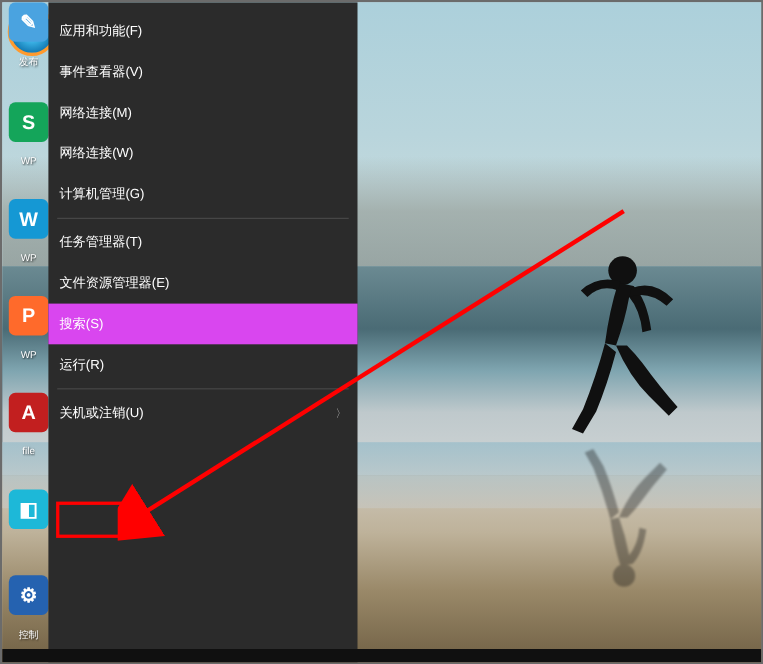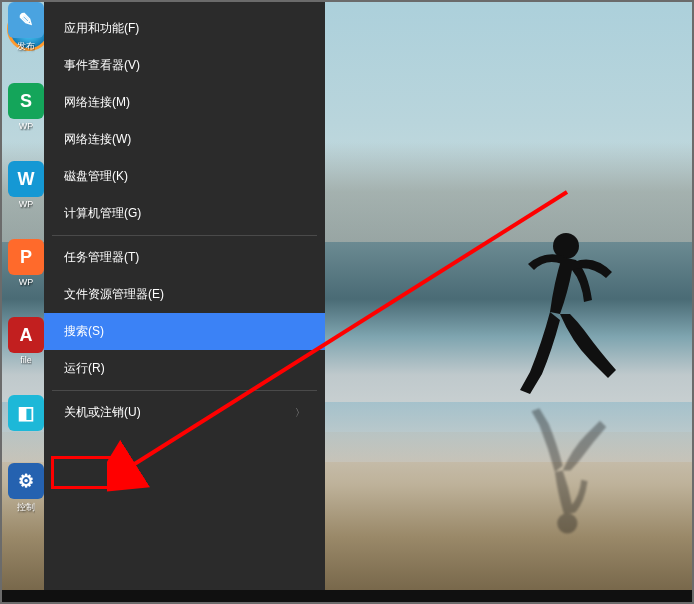--- a/index.html
+++ b/index.html
@@ -22,32 +22,32 @@
       background: linear-gradient(to bottom, #cdc7ba 0%, #beb29a 30%, #9a8969 60%, #6e5e42 100%); }
     .beach::before { content: ""; position: absolute; top: -30px; left: 0; right: 0; height: 60px;
       background: linear-gradient(to bottom, rgba(156,190,202,0.8), rgba(200,200,195,0.6)); }
     .runner { position: absolute; top: 220px; right: 60px; width: 120px; height: 180px; }
     .reflection { position: absolute; top: 400px; right: 60px; width: 120px; height: 140px;
       transform: scaleY(-1); opacity: 0.35; filter: blur(1px); }
 
     .icons-col { position: absolute; left: 4px; top: 0; display: flex; flex-direction: column; gap: 30px; }
     .desk-icon { width: 40px; display: flex; flex-direction: column; align-items: center; text-align: center; }
     .desk-icon .ic { width: 36px; height: 36px; border-radius: 6px; display: flex; align-items: center; justify-content: center; font-size: 18px; color: #fff; font-weight: bold; }
-    .desk-icon .lbl { font-size: 9px; color: #fff; text-shadow: 1px 1px 2px rgba(0,0,0,0.8); margin-top: 2px; white-space: nowrap; overflow: hidden; max-width: 42px; }
+    .desk-icon .lbl { font-size: 9px; color: #fff; text-shadow: 1px 1px 2px rgba(0,0,0,0.8); margin-top: 12px; white-space: nowrap; overflow: hidden; max-width: 42px; }
 
     .watermark { position: absolute; top: 5px; left: 5px; display: flex; align-items: center; gap: 6px; }
     .wm-logo { width: 44px; height: 44px; border-radius: 50%; background: radial-gradient(circle, #3fb8ea 30%, #147bb5 70%); border: 3px solid #ff9a2e; position: relative; }
     .wm-text { display: flex; flex-direction: column; line-height: 1.1; }
     .wm-title { color: #2b6aad; font-size: 20px; font-weight: bold; }
     .wm-url { color: #ff7b1c; font-size: 14px; font-weight: bold; }
 
     .menu { position: absolute; left: 42px; top: 0; width: 281px; height: 604px;
       background: #2b2b2b; color: #fff; font-size: 12px; display: flex; flex-direction: column; padding: 8px 0 6px; }
-    .menu-item { padding: 10px 20px; cursor: default; display: flex; align-items: center; justify-content: space-between; }
-    .menu-item.hl { background: #3b82f6; }
+    .menu-item { padding: 10px 10px; cursor: default; display: flex; align-items: center; justify-content: space-between; }
+    .menu-item.hl { background: #d946ef; }
     .sep { height: 1px; background: #4a4a4a; margin: 3px 8px; }
     .arrow-red { position: absolute; top: 180px; left: 105px; pointer-events: none; }
     .highlight-box { position: absolute; left: 49px; top: 454px; width: 72px; height: 33px; border: 3px solid #ff0000; pointer-events: none; }
 
     .taskbar { position: absolute; left: 0; right: 0; bottom: 0; height: 12px; background: #101010; }
 
     .chev { font-size: 10px; color: #aaa; }
   </style>
 </head>
 <body>
@@ -123,23 +123,20 @@
   <div class="menu-item">
       <span>事件查看器(V)</span>
     </div>
   <div class="menu-item">
       <span>网络连接(M)</span>
     </div>
   <div class="menu-item">
       <span>网络连接(W)</span>
     </div>
   <div class="menu-item">
-      <span>磁盘管理(K)</span>
-    </div>
-  <div class="menu-item">
       <span>计算机管理(G)</span>
     </div>
   <div class="sep"></div>
   <div class="menu-item">
       <span>任务管理器(T)</span>
     </div>
   <div class="menu-item">
       <span>文件资源管理器(E)</span>
     </div>
   <div class="menu-item hl">

